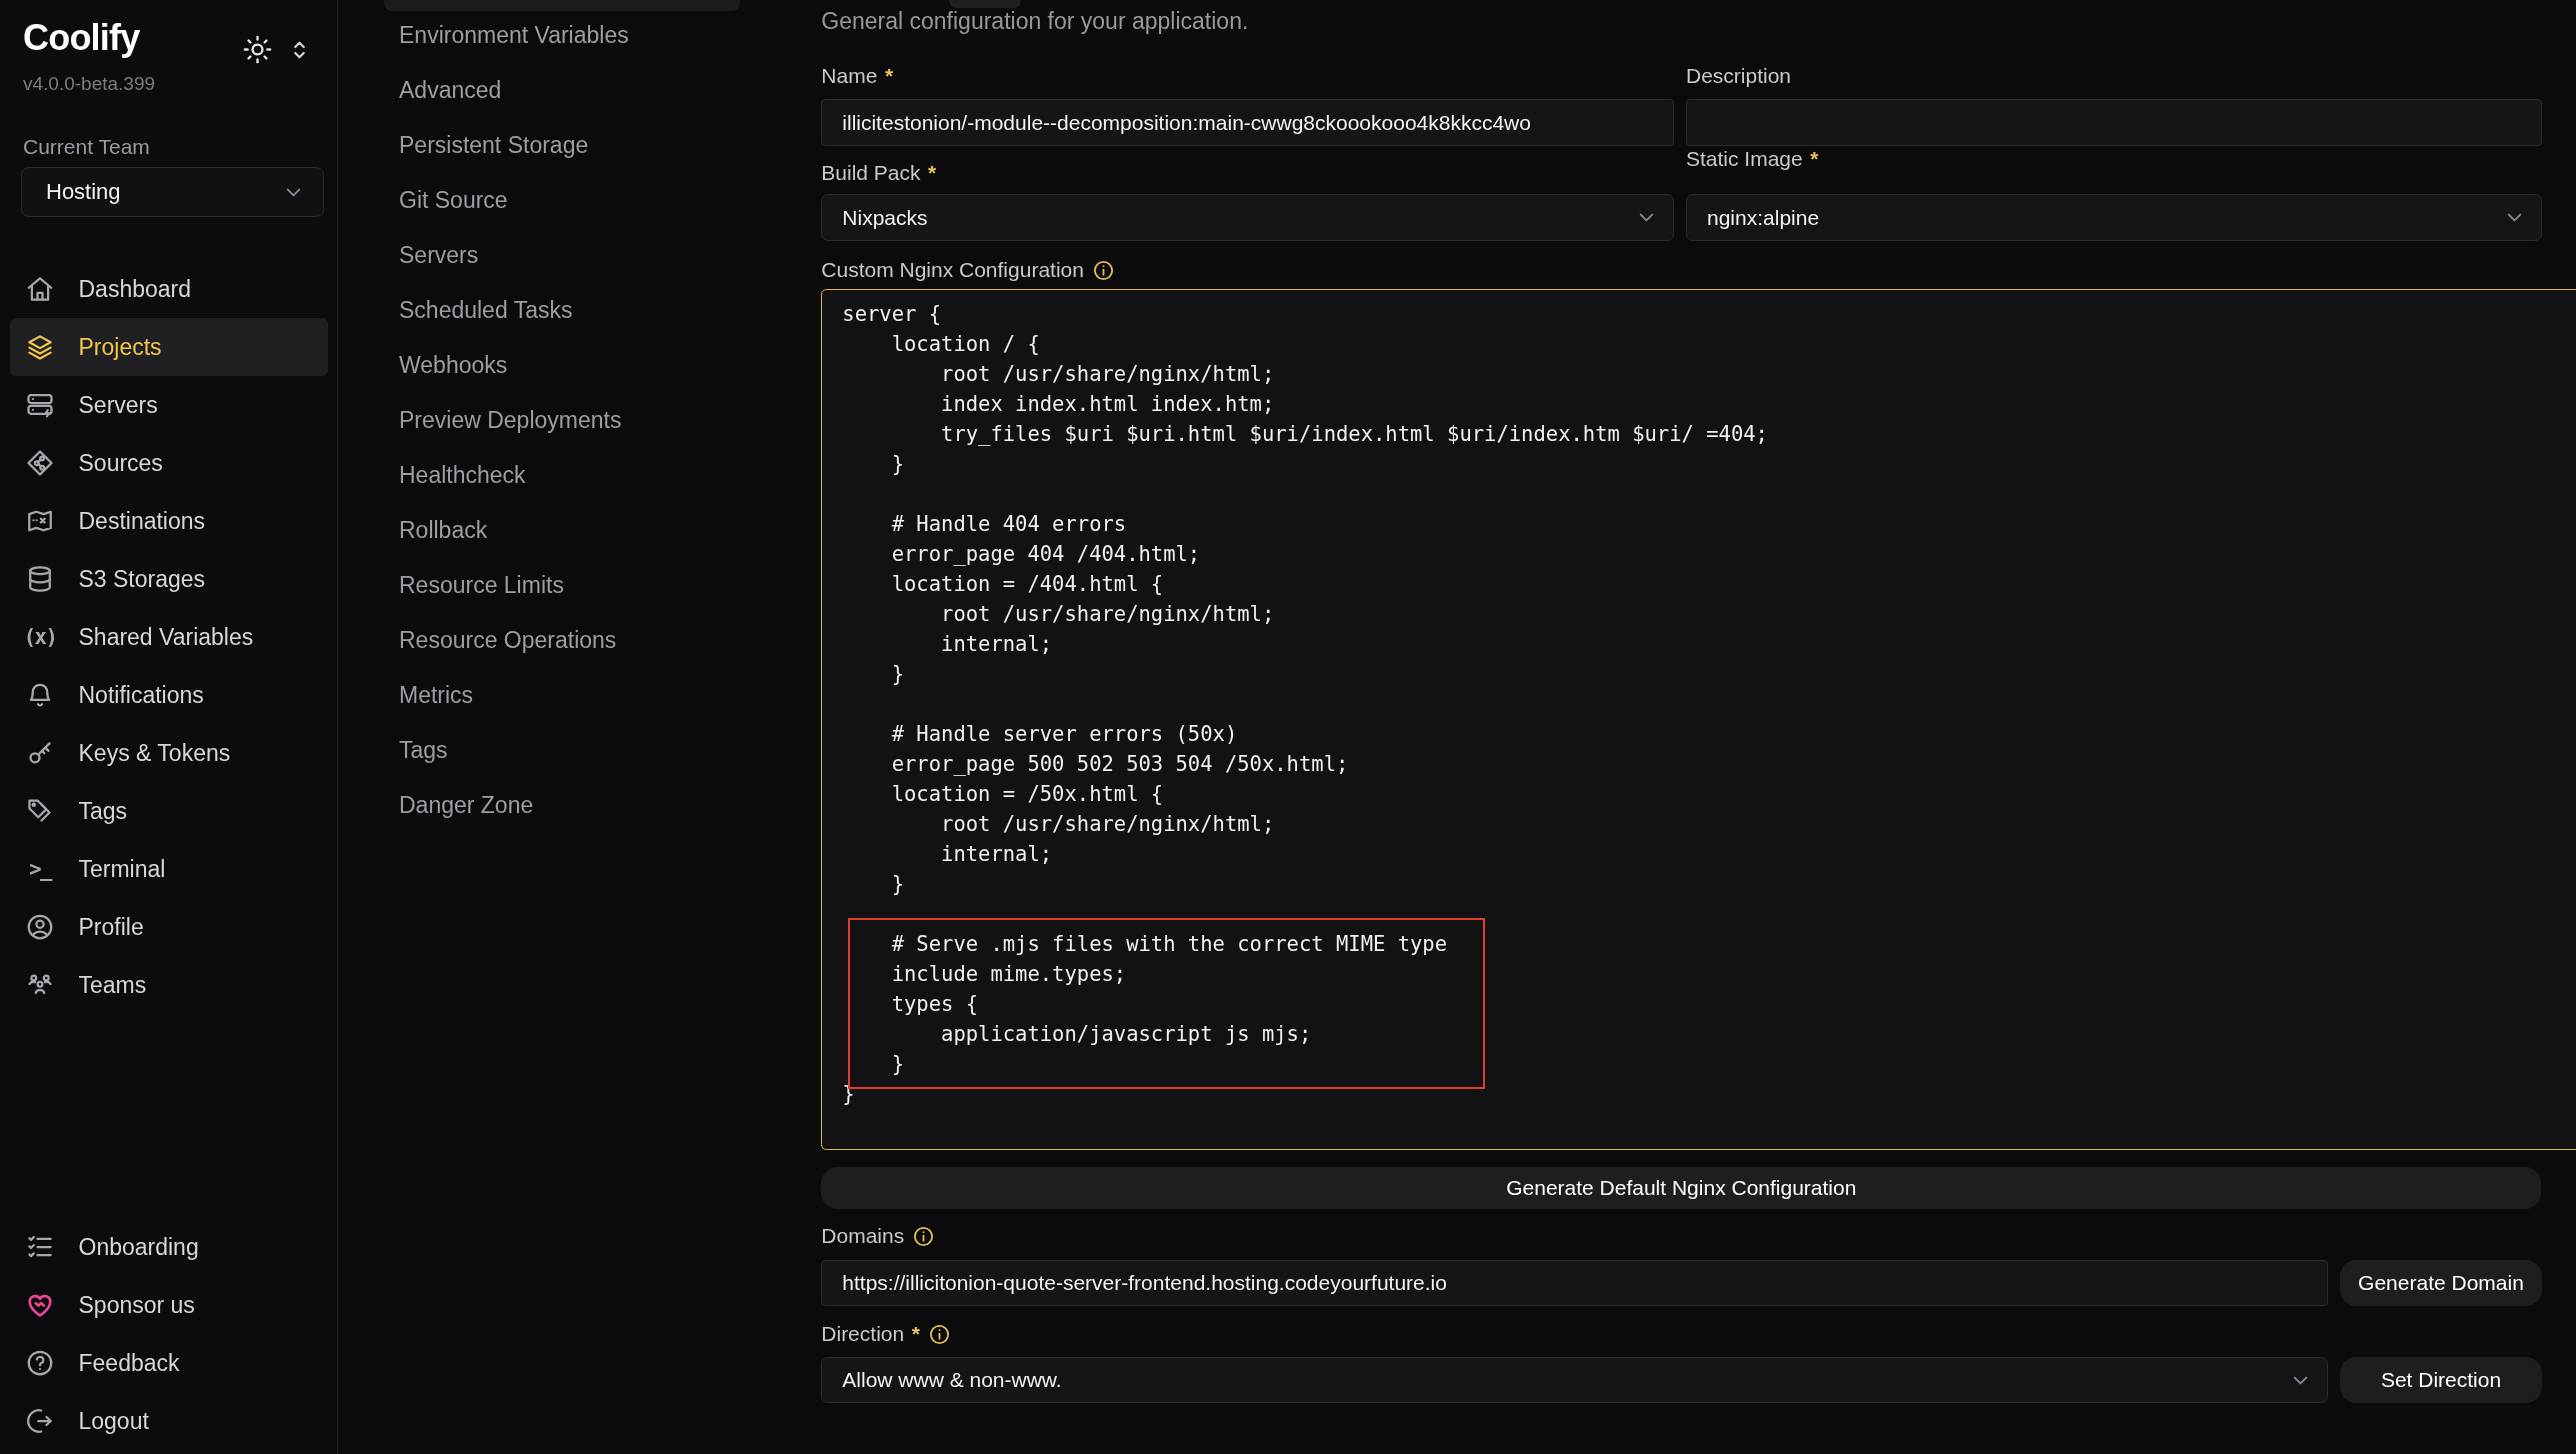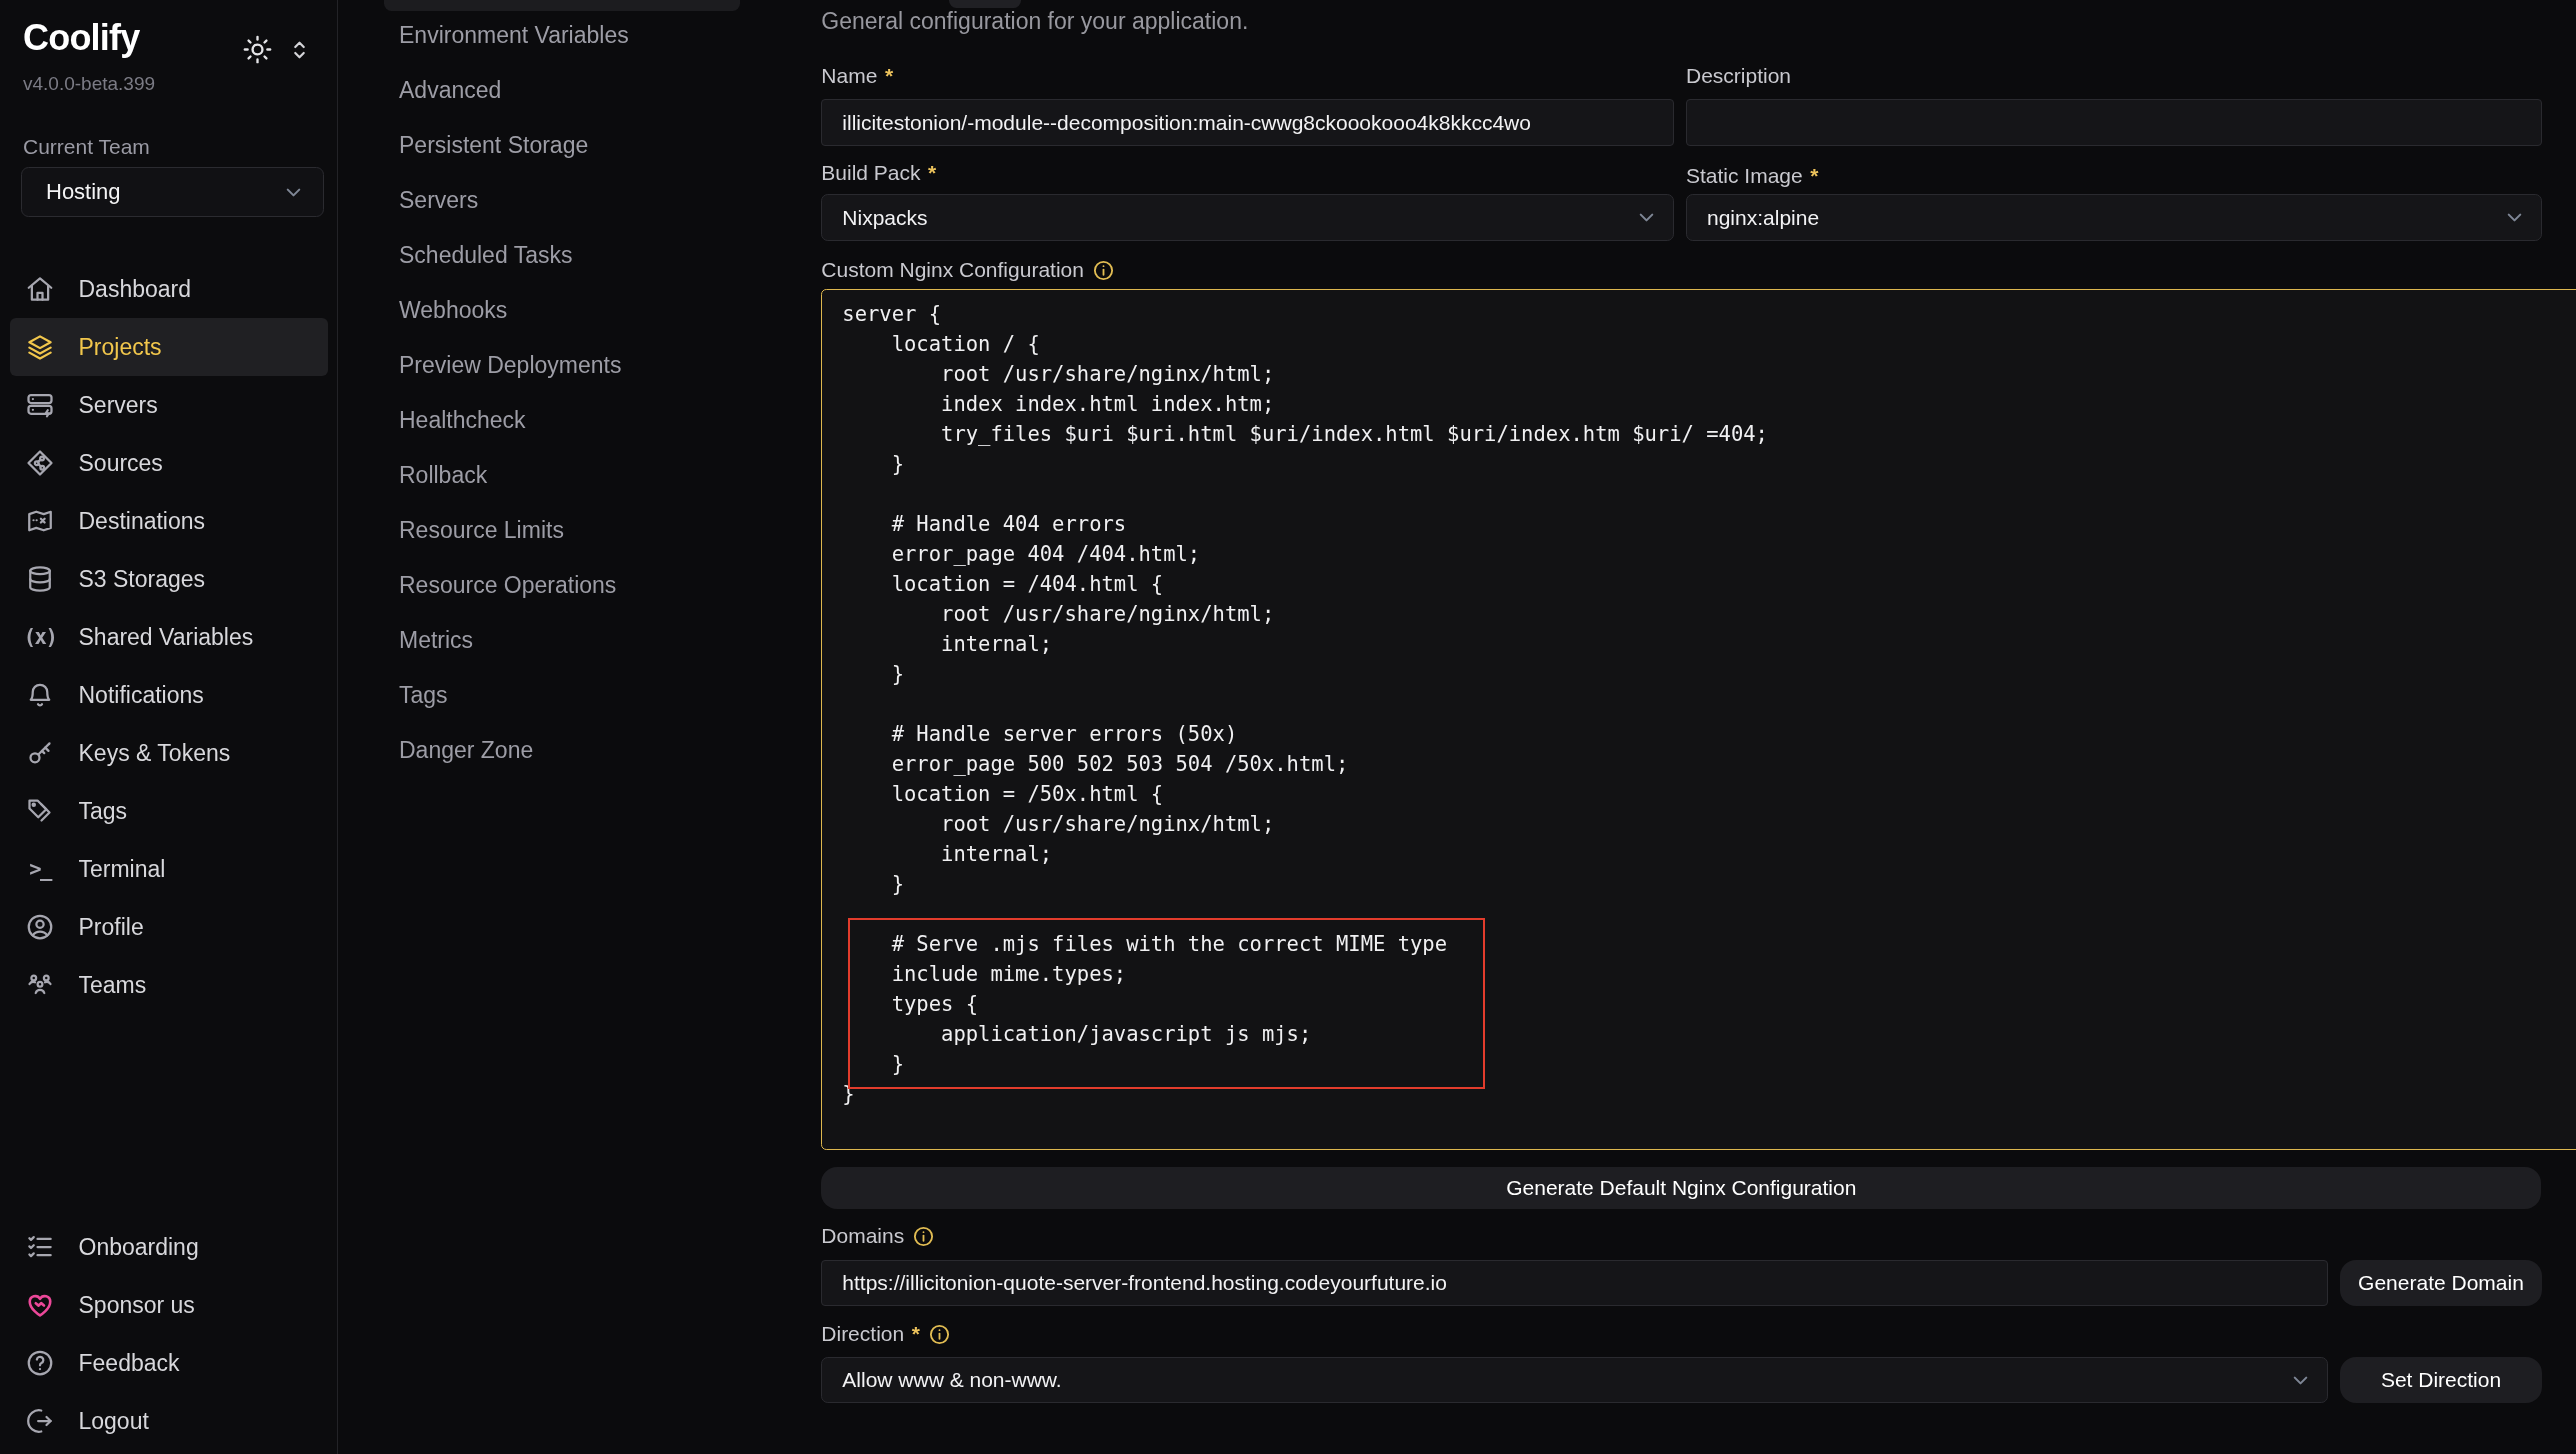--- a/index.html
+++ b/index.html
@@ -306,20 +306,21 @@
       </div>
     </div>
   </div>
 
   <div class="sidebar2">
     <div class="submenu-remnant"></div>
     <div class="submenu">
       <div class="submenu-item">Environment Variables</div>
       <div class="submenu-item">Advanced</div>
       <div class="submenu-item">Persistent Storage</div>
+      <div class="submenu-item">Git Source</div>
       <div class="submenu-item">Servers</div>
       <div class="submenu-item">Scheduled Tasks</div>
       <div class="submenu-item">Webhooks</div>
       <div class="submenu-item">Preview Deployments</div>
       <div class="submenu-item">Healthcheck</div>
       <div class="submenu-item">Rollback</div>
       <div class="submenu-item">Resource Limits</div>
       <div class="submenu-item">Resource Operations</div>
       <div class="submenu-item">Metrics</div>
       <div class="submenu-item">Tags</div>
@@ -339,21 +340,21 @@
       <span>Description</span>
     </div>
 
     <input class="tinput" style="left: 2.3px; top: 99px; width: 853px;" value="illicitestonion/-module--decomposition:main-cwwg8ckoookooo4k8kkcc4wo">
     <input class="tinput" style="left: 867px; top: 99px; width: 856px;" value="">
 
     <div class="field-label" style="left:2.3px; top:161px;">
       <span>Build Pack</span>
         <span class="req">*</span>
     </div>
-    <div class="field-label" style="left:867px; top:164px;text-align:center;">
+    <div class="field-label" style="left:867px; top:147px;text-align:center;">
       <span>Static Image</span>
         <span class="req">*</span>
     </div>
 
     <div class="tselect" style="left:2.3px; top:194px; width:853px;">
       <span class="val">Nixpacks</span>
       <span class="chev">
         <svg viewBox="0 0 24 24" fill="none" stroke="currentColor" stroke-width="2.2" stroke-linecap="round" stroke-linejoin="round">
             <polyline points="6,9 12,15 18,9"></polyline>
           </svg>

